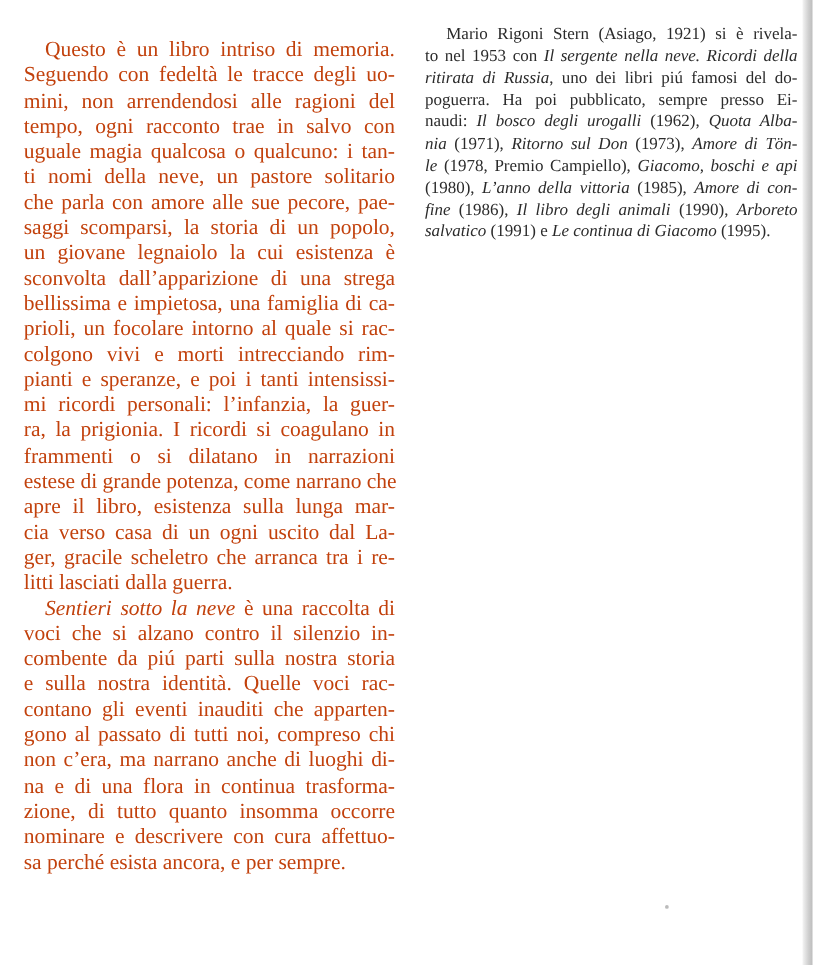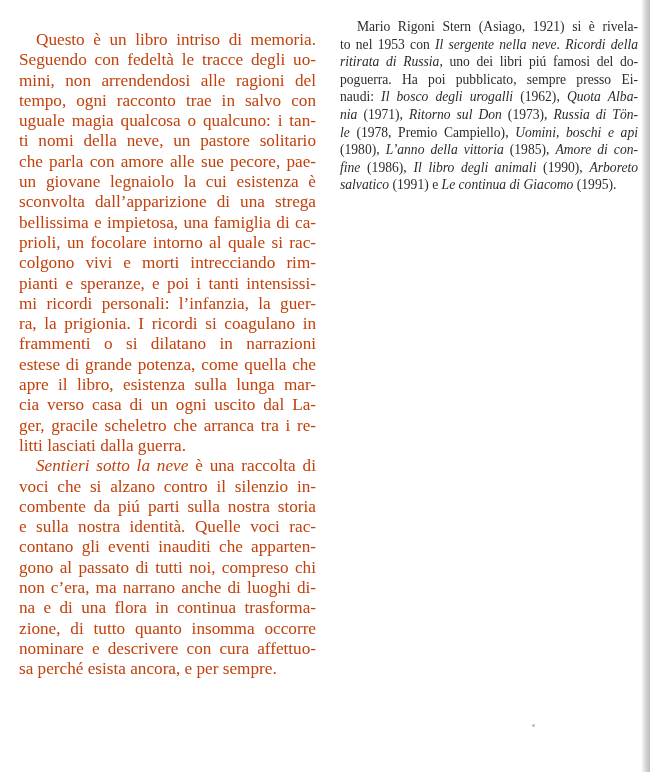--- a/index.html
+++ b/index.html
@@ -41,30 +41,31 @@
 
 <div class="col-left" id="left">
     <div>
       <span class="line indent">Questo è un libro intriso di memoria.</span>
       <span class="line">Seguendo con fedeltà le tracce degli uo-</span>
       <span class="line">mini, non arrendendosi alle ragioni del</span>
       <span class="line">tempo, ogni racconto trae in salvo con</span>
       <span class="line">uguale magia qualcosa o qualcuno: i tan-</span>
       <span class="line">ti nomi della neve, un pastore solitario</span>
       <span class="line">che parla con amore alle sue pecore, pae-</span>
+      <span class="line">saggi scomparsi, la storia di un popolo,</span>
       <span class="line">un giovane legnaiolo la cui esistenza è</span>
       <span class="line">sconvolta dall’apparizione di una strega</span>
       <span class="line">bellissima e impietosa, una famiglia di ca-</span>
       <span class="line">prioli, un focolare intorno al quale si rac-</span>
       <span class="line">colgono vivi e morti intrecciando rim-</span>
       <span class="line">pianti e speranze, e poi i tanti intensissi-</span>
       <span class="line">mi ricordi personali: l’infanzia, la guer-</span>
       <span class="line">ra, la prigionia. I ricordi si coagulano in</span>
       <span class="line">frammenti o si dilatano in narrazioni</span>
-      <span class="line">estese di grande potenza, come quella che</span>
+      <span class="line">estese di grande potenza, come narrano che</span>
       <span class="line">apre il libro, esistenza sulla lunga mar-</span>
       <span class="line">cia verso casa di un ogni uscito dal La-</span>
       <span class="line">ger, gracile scheletro che arranca tra i re-</span>
       <span class="line last">litti lasciati dalla guerra.</span>
     </div>
     <div>
       <span class="line indent"><i>Sentieri sotto la neve</i><span> è una raccolta di</span></span>
       <span class="line">voci che si alzano contro il silenzio in-</span>
       <span class="line">combente da piú parti sulla nostra storia</span>
       <span class="line">e sulla nostra identità. Quelle voci rac-</span>
@@ -76,20 +77,20 @@
       <span class="line">nominare e descrivere con cura affettuo-</span>
       <span class="line last">sa perché esista ancora, e per sempre.</span>
     </div>
   </div>
 <div class="col-right" id="right">
     <span class="line indent"><span>Mario Rigoni Stern (Asiago, 1921) si è rivela-</span></span>
     <span class="line"><span>to nel 1953 con </span><i>Il sergente nella neve. Ricordi della</i></span>
     <span class="line"><i>ritirata di Russia</i><span>, uno dei libri piú famosi del do-</span></span>
     <span class="line"><span>poguerra. Ha poi pubblicato, sempre presso Ei-</span></span>
     <span class="line"><span>naudi: </span><i>Il bosco degli urogalli</i><span> (1962), </span><i>Quota Alba-</i></span>
-    <span class="line"><i>nia</i><span> (1971), </span><i>Ritorno sul Don</i><span> (1973), </span><i>Russia di Tön-</i></span>
-    <span class="line"><i>le</i><span> (1978, Premio Campiello), </span><i>Uomini, boschi e api</i></span>
+    <span class="line"><i>nia</i><span> (1971), </span><i>Ritorno sul Don</i><span> (1973), </span><i>Amore di Tön-</i></span>
+    <span class="line"><i>le</i><span> (1978, Premio Campiello), </span><i>Giacomo, boschi e api</i></span>
     <span class="line"><span>(1980), </span><i>L’anno della vittoria</i><span> (1985), </span><i>Amore di con-</i></span>
     <span class="line"><i>fine</i><span> (1986), </span><i>Il libro degli animali</i><span> (1990), </span><i>Arboreto</i></span>
     <span class="line last"><i>salvatico</i><span> (1991) e </span><i>Le continua di Giacomo</i><span> (1995).</span></span>
   </div>
 
 <div class="speck" style="left:532px; top:724px;"></div>
 
 </body></html>

